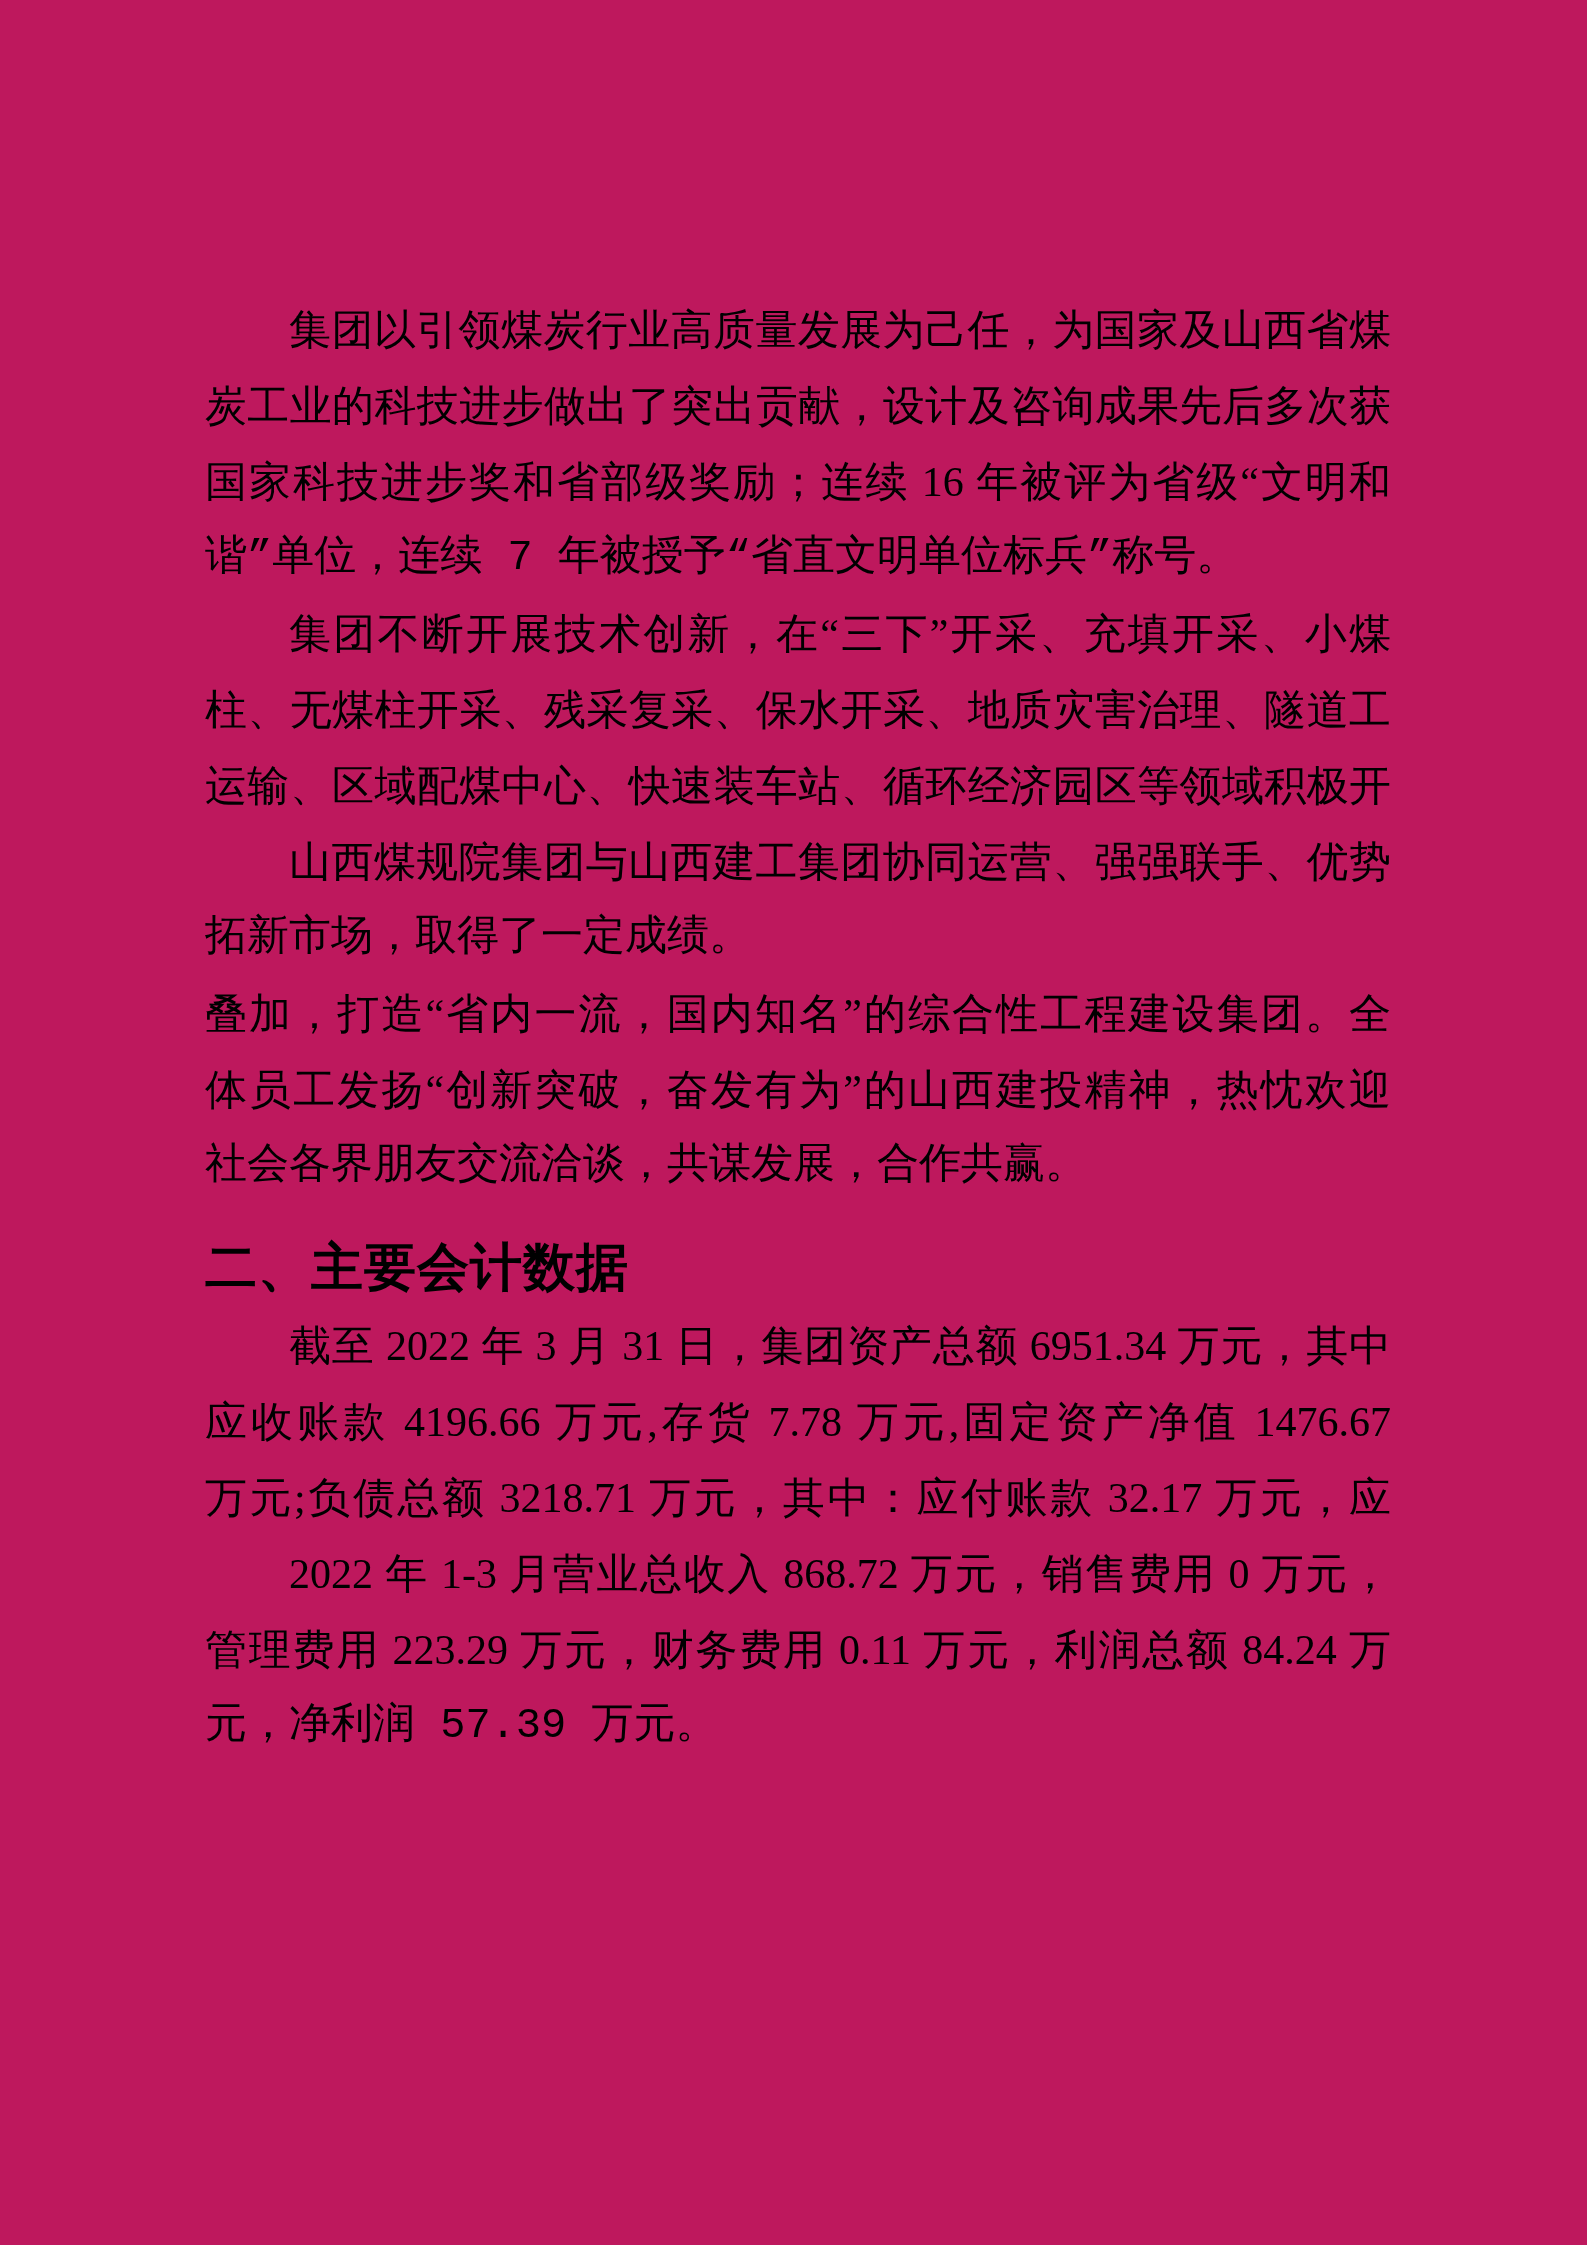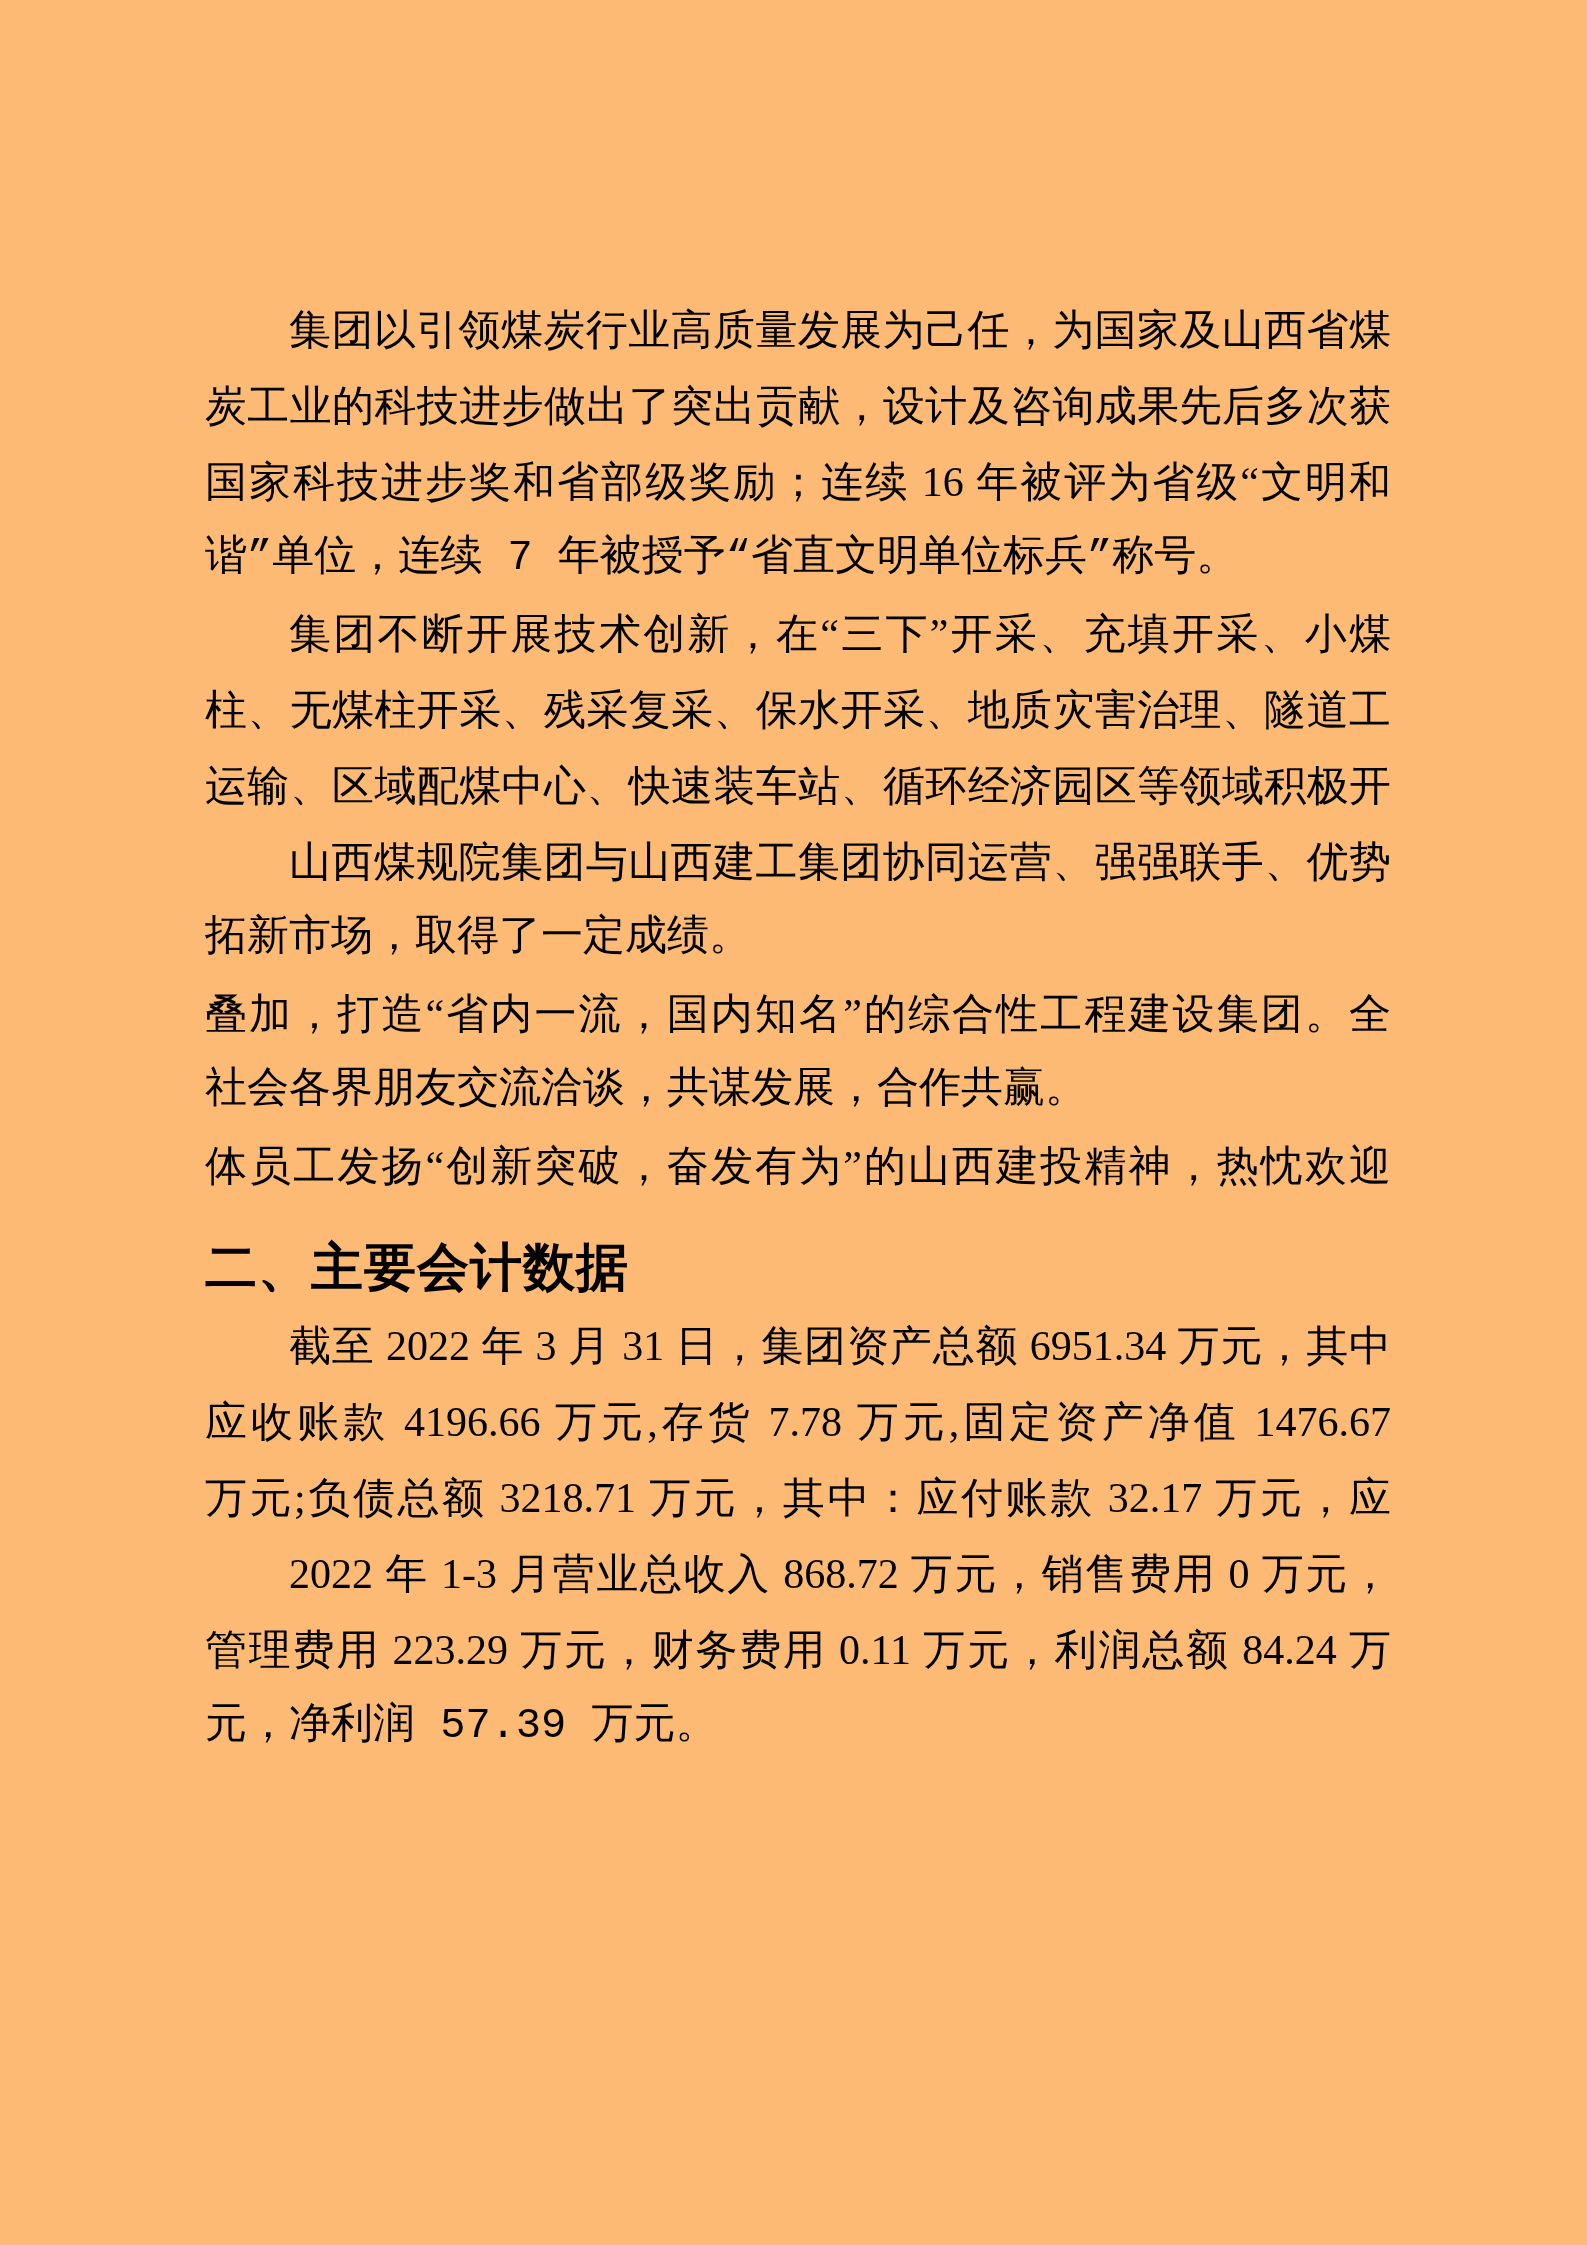--- a/index.html
+++ b/index.html
@@ -8,21 +8,21 @@
     height: 2245px;
     background: #ffffff;
     position: relative;
     font-family: "Liberation Serif", "DejaVu Serif", serif;
     color: #000000;
     overflow: hidden;
   }
   .page {
     position: absolute;
     inset: 0;
-    background: #fdba74;
+    background: #be185d;
   }
   .doc {
     position: absolute;
     left: 205px;
     top: 292px;
     width: 1186px;
   }
   .line {
     height: 76px;
     line-height: 76px;
@@ -64,22 +64,22 @@
       <div class="line indent-justify">集团以引领煤炭行业高质量发展为己任，为国家及山西省煤</div>
       <div class="line justify">炭工业的科技进步做出了突出贡献，设计及咨询成果先后多次获</div>
       <div class="line justify">国家科技进步奖和省部级奖励；连续 16 年被评为省级“文明和</div>
       <div class="line plain">谐”单位，连续 7 年被授予“省直文明单位标兵”称号。</div>
       <div class="line indent-justify">集团不断开展技术创新，在“三下”开采、充填开采、小煤</div>
       <div class="line justify">柱、无煤柱开采、残采复采、保水开采、地质灾害治理、隧道工</div>
       <div class="line justify">运输、区域配煤中心、快速装车站、循环经济园区等领域积极开</div>
       <div class="line indent-justify">山西煤规院集团与山西建工集团协同运营、强强联手、优势</div>
       <div class="line plain">拓新市场，取得了一定成绩。</div>
       <div class="line justify">叠加，打造“省内一流，国内知名”的综合性工程建设集团。全</div>
+      <div class="line justify">体员工发扬“创新突破，奋发有为”的山西建投精神，热忱欢迎</div>
       <div class="line plain">社会各界朋友交流洽谈，共谋发展，合作共赢。</div>
-      <div class="line justify">体员工发扬“创新突破，奋发有为”的山西建投精神，热忱欢迎</div>
       <div class="heading">二、主要会计数据</div>
       <div class="line indent-justify">截至 2022 年 3 月 31 日，集团资产总额 6951.34 万元，其中</div>
       <div class="line justify">应收账款 4196.66 万元,存货 7.78 万元,固定资产净值 1476.67</div>
       <div class="line justify">万元;负债总额 3218.71 万元，其中：应付账款 32.17 万元，应</div>
       <div class="line indent-justify">2022 年 1-3 月营业总收入 868.72 万元，销售费用 0 万元，</div>
       <div class="line justify">管理费用 223.29 万元，财务费用 0.11 万元，利润总额 84.24 万</div>
       <div class="line plain">元，净利润 57.39 万元。</div>
     </div>
 </div>
 

